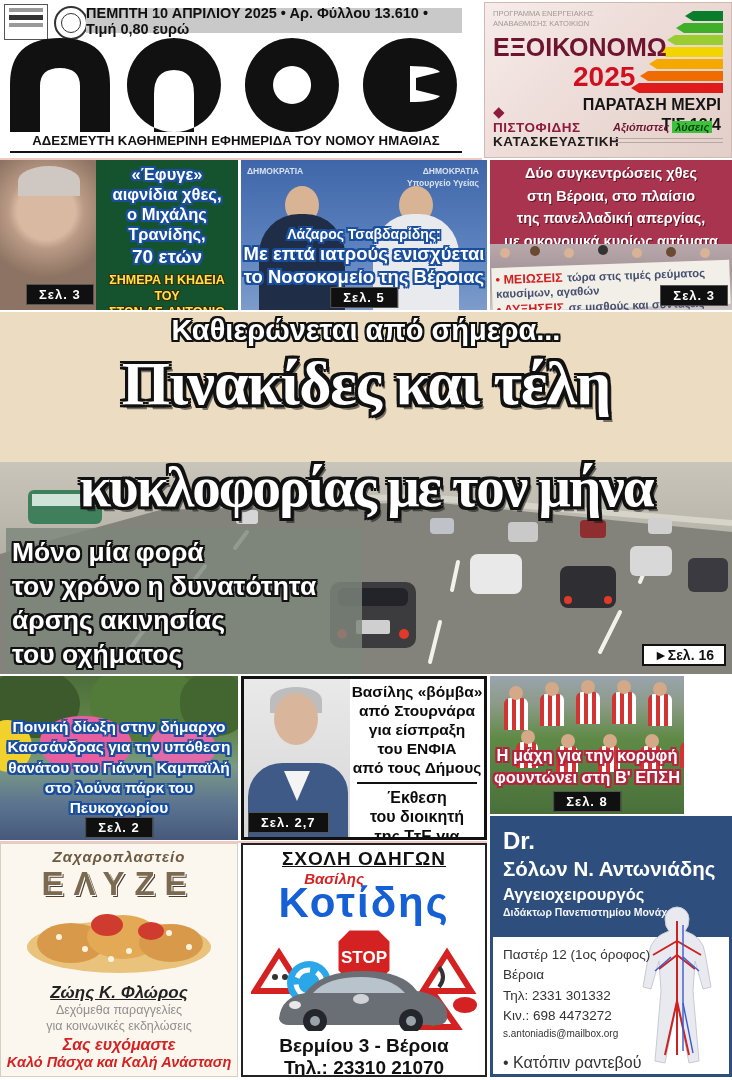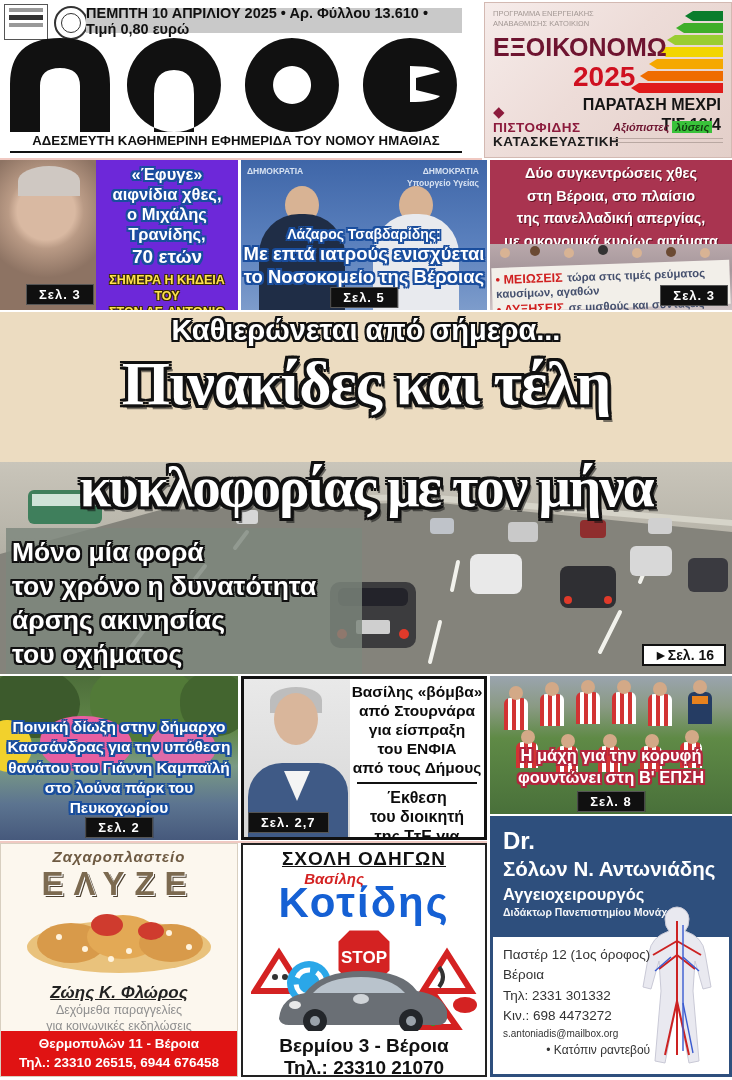--- a/index.html
+++ b/index.html
@@ -46,21 +46,21 @@
   .logoCo{position:absolute;left:8px;bottom:8px;line-height:1.05;}
   .logoCo .dia{color:#8c1b3c;font-size:15px;}
   .logoCo .n1{font-weight:bold;font-size:13.5px;color:#8c1b3c;letter-spacing:.5px;}
   .logoCo .n2{font-weight:bold;font-size:13.5px;color:#1c1c1c;letter-spacing:.5px;}
   .tagline{position:absolute;right:8px;bottom:14px;font-size:11px;}
   .tagline .w1{color:#6e1430;font-weight:bold;font-style:italic;}
   .tagline .w2{background:#39c23a;color:#123c10;font-style:italic;font-weight:bold;padding:0 3px;}
   .tagline .sub{display:block;height:8px;margin-top:2px;background:repeating-linear-gradient(0deg,#b9a8a2 0 1px,transparent 1px 4px);}
 
   
-  .cellA{left:0;top:160px;width:238px;height:150px;background:#6d28d9;overflow:hidden;}
+  .cellA{left:0;top:160px;width:238px;height:150px;background:#14532d;overflow:hidden;}
   .cellA .photo{position:absolute;left:0;top:0;width:96px;height:150px;
       background:radial-gradient(circle at 48% 34%,#d9b9a2 0 26%,#b99a85 34%,#8d7363 60%),
                  linear-gradient(#9c8271 55%,#2e3440 58%);}
   .cellA .hair{position:absolute;left:18px;top:6px;width:62px;height:30px;border-radius:50% 50% 0 0;background:#cfc8c2;}
   .cellA .txt{position:absolute;left:96px;top:4px;width:142px;text-align:center;}
   .cellA .h{font-weight:bold;font-size:16.5px;line-height:1.22;}
   .cellA .s{font-weight:bold;font-size:12.5px;line-height:1.3;margin-top:4px;}
   .cellA .badge{position:absolute;left:26px;bottom:5px;}
 
   .cellB{left:241px;top:160px;width:246px;height:150px;overflow:hidden;
@@ -116,21 +116,21 @@
   .cellE .suit{position:absolute;left:4px;bottom:0;width:100px;height:74px;border-radius:34px 30px 0 0;background:#3f5a86;}
   .cellE .shirt{position:absolute;left:40px;bottom:36px;width:26px;height:30px;background:#f4f4f4;clip-path:polygon(50% 100%,0 0,100% 0);}
   .cellE .fhead{position:absolute;left:30px;top:14px;width:44px;height:52px;border-radius:50%;background:#d9b69b;}
   .cellE .fhair{position:absolute;left:26px;top:8px;width:52px;height:26px;border-radius:50% 50% 0 0;background:#bdbdbd;}
   .cellE .txt{position:absolute;left:104px;top:4px;width:138px;text-align:center;color:#0c0c0c;font-weight:bold;}
   .cellE .g1{font-size:15.5px;line-height:1.22;}
   .cellE .sep{border-top:2px solid #111;width:120px;margin:4px auto;}
   .cellE .g2{font-size:16px;line-height:1.22;}
   .cellE .badge{position:absolute;left:4px;bottom:4px;}
 
-  .cellF{left:490px;top:676px;width:242px;height:138px;overflow:hidden;
+  .cellF{left:490px;top:676px;width:194px;height:138px;overflow:hidden;
      background:linear-gradient(#9aa4ae 0%,#8a9a84 22%,#5f8a46 45%,#49703a 100%);}
   .player{position:absolute;width:24px;height:32px;border-radius:6px 6px 0 0;
      background:repeating-linear-gradient(90deg,#d23333 0 4px,#fff 4px 8px);}
   .player::before{content:"";position:absolute;left:5px;top:-12px;width:14px;height:14px;border-radius:50%;background:#d3a987;}
   .player.gk{background:#253c63;}
   .player.gk::after{content:"";position:absolute;left:4px;top:4px;width:16px;height:8px;background:#e8821e;}
   .cellF .txt{position:absolute;left:0;bottom:26px;width:100%;text-align:center;font-weight:bold;font-size:16.5px;line-height:1.3;}
   .cellF .badge{position:absolute;left:50%;transform:translateX(-50%);bottom:2px;}
 
   
@@ -156,21 +156,21 @@
 
   .ad3{left:490px;top:816px;width:242px;height:261px;background:#fff;border:3px solid #2e4f7d;
        box-sizing:border-box;overflow:hidden;}
   .ad3 .blue{position:absolute;left:0;top:0;width:100%;height:118px;background:#2e4f7d;color:#fff;padding:8px 10px;box-sizing:border-box;}
   .ad3 .dr{font-weight:bold;font-size:24px;}
   .ad3 .nm{font-weight:bold;font-size:20.5px;margin-top:2px;}
   .ad3 .sp{font-weight:bold;font-size:16.5px;margin-top:4px;}
   .ad3 .cr{font-size:10.5px;margin-top:2px;font-weight:bold;opacity:.95;}
   .ad3 .contact{position:absolute;left:10px;top:126px;color:#333;font-size:13.5px;line-height:1.5;}
   .ad3 .contact .em{font-size:10px;}
-  .ad3 .contact .note{font-size:12px;text-align:right;}
+  .ad3 .contact .note{margin-top:10px;font-size:16px;}
   .ad3 svg{position:absolute;}
 
   .hrline{height:2px;background:#f0c9c2;}
 </style>
 </head>
 <body>
 
 <div class="page">
 
   <div class="abs stampbox">
@@ -422,24 +422,20 @@
             <circle cx="170" cy="44" r="3"></circle>
             <circle cx="92" cy="56" r="3"></circle>
         </g>
       </svg>
     </div>
     <div class="owner">Ζώης Κ. Φλώρος</div>
     <div class="note">Δεχόμεθα παραγγελίες</div>
     <div class="note">για κοινωνικές εκδηλώσεις</div>
     <div class="w1">Σας ευχόμαστε</div>
     <div class="w2">Καλό Πάσχα και Καλή Ανάσταση</div>
-    <div class="foot">
-      <div>Θερμοπυλών 11 - Βέροια</div>
-      <div>Τηλ.: 23310 26515, 6944 676458</div>
-    </div>
   </div>
 
   <div class="abs ad2">
     <div class="school">ΣΧΟΛΗ ΟΔΗΓΩΝ</div>
     <div class="fn">Βασίλης</div>
     <div class="ln">Κοτίδης</div>
     <div>
       <svg width="226" height="104" viewBox="0 0 226 104">
 
         <polygon points="28,26 4,64 52,64" fill="#fff" stroke="#d42222" stroke-width="6"></polygon>

